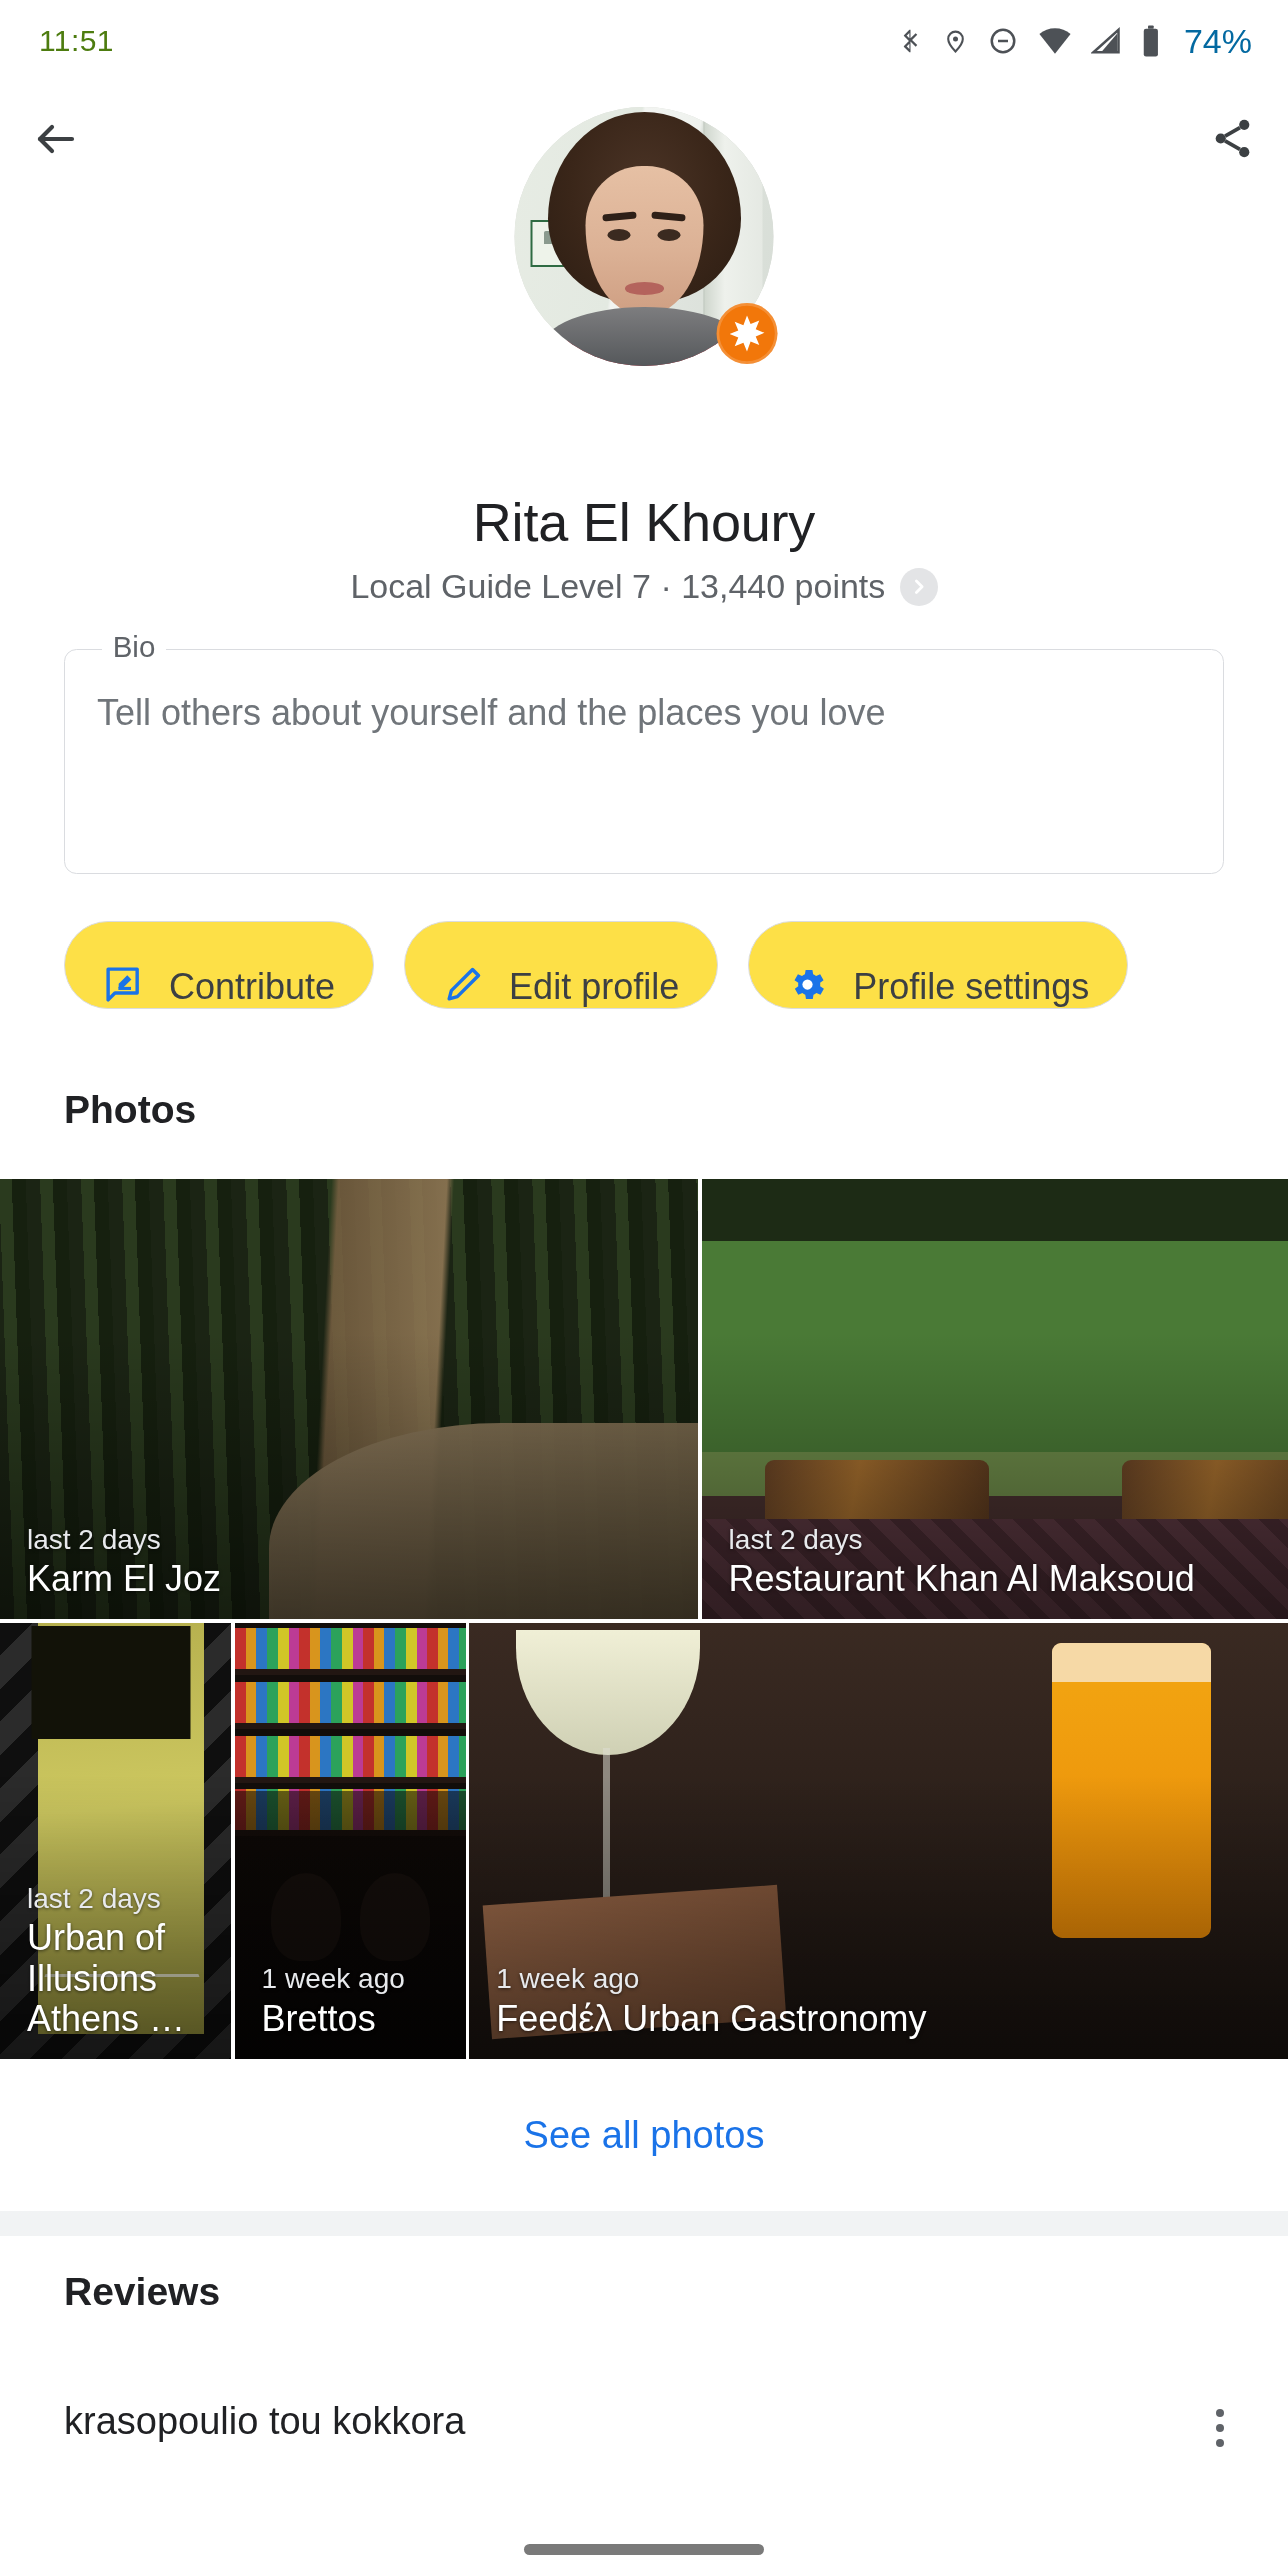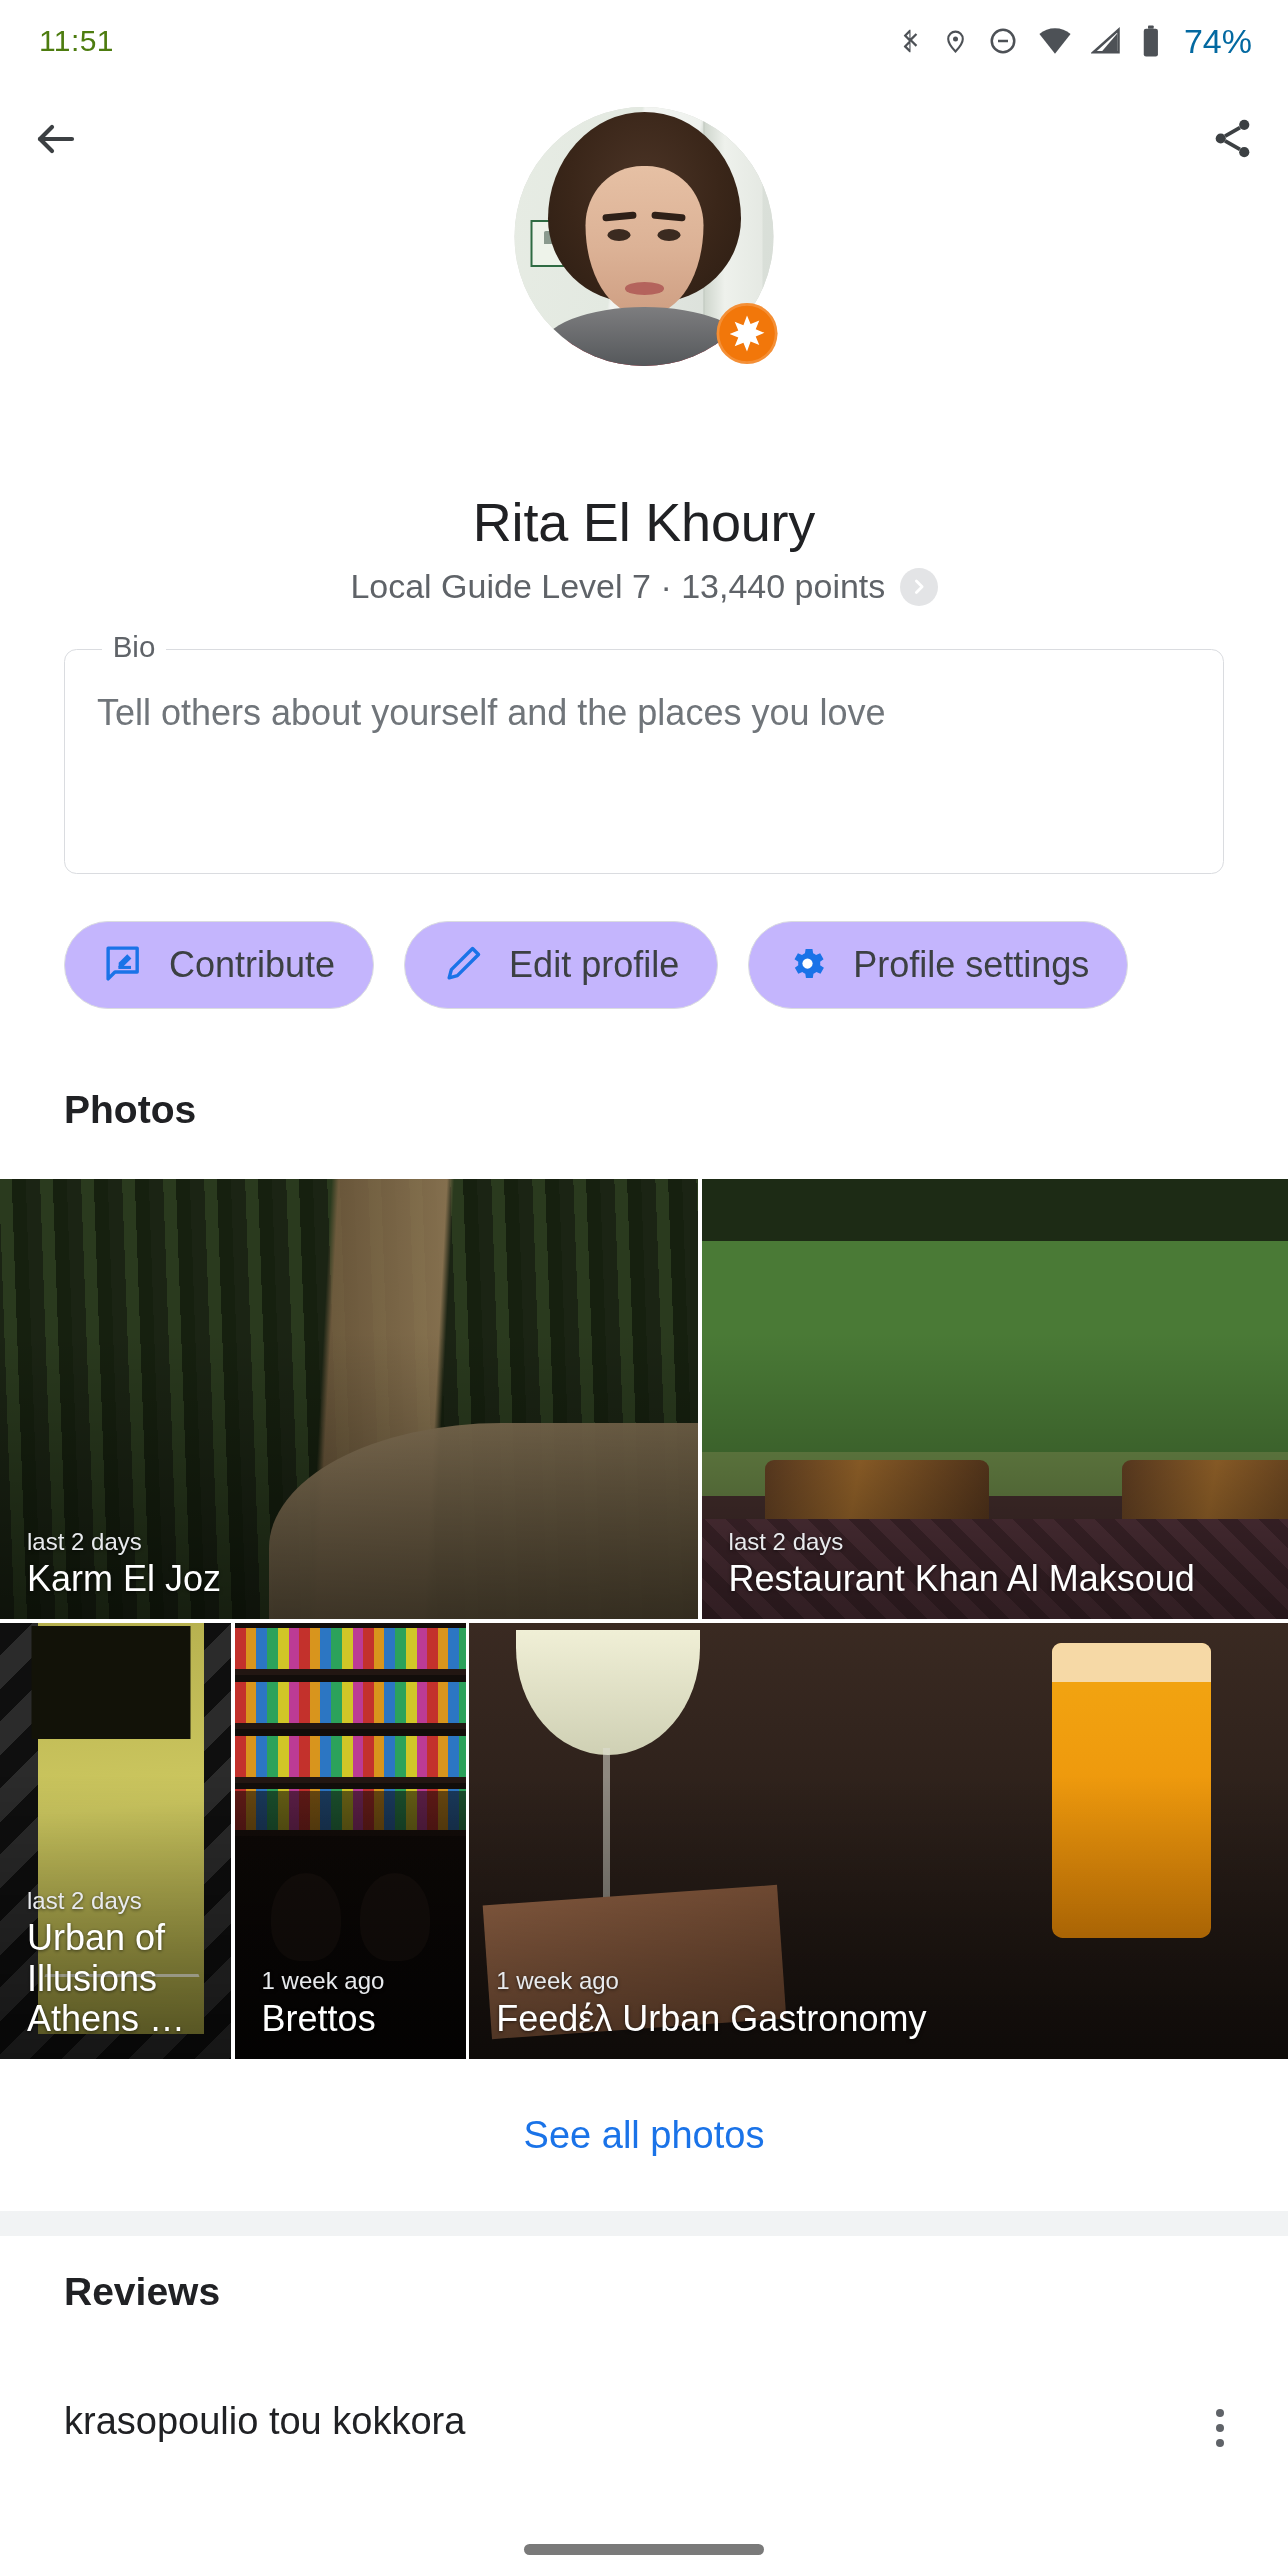--- a/index.html
+++ b/index.html
@@ -151,22 +151,22 @@
 
   
   .pill-row{
     margin-top:47px; padding-left:64px;
     display:flex; gap:30px; align-items:center;
     white-space:nowrap; overflow:hidden;
   }
   .pill{
     flex:0 0 auto;
     height:88px; border:1.8px solid #dadce0; border-radius:54px;
-    display:flex; align-items:center; gap:25px;
-    padding:0 38px; background:#c4b5fd; cursor:pointer;
+    display:flex; align-items:flex-end; gap:25px;
+    padding:0 38px; background:#fde047; cursor:pointer;
   }
   .pill-label{ font-size:36px; color:#3c4043; }
 
   
   .section-title{
     font-size:39px; color:#202124; font-weight:bold;
     padding:0 0 0 64px;
   }
   .photos-title{ margin-top:79px; }
   .photo-grid{ margin-top:47px; }
@@ -174,21 +174,21 @@
   .row2{ display:flex; height:436px; gap:3.6px; margin-top:3.6px; }
   .tile{ position:relative; overflow:hidden; cursor:pointer; }
   .tile .tint{
     position:absolute; inset:0;
     background:linear-gradient(180deg,rgba(0,0,0,0) 35%,rgba(0,0,0,.48) 100%);
   }
   .cap{
     position:absolute; left:27px; right:21.5px; bottom:19.7px;
     color:#fff; text-shadow:0 0.9px 3.6px rgba(0,0,0,.6);
   }
-  .cap-when{ font-size:24px; color:#e8eaed; display:block; }
+  .cap-when{ font-size:28px; color:#e8eaed; display:block; }
   .cap-name{ font-size:36px; display:block; margin-top:3.6px; line-height:1.12; }
 
   
   .ph-forest{
     position:absolute; inset:0;
     background:
       linear-gradient(93deg, transparent 46%, rgba(120,96,66,.85) 47%, rgba(150,124,88,.85) 62%, transparent 63%),
       repeating-linear-gradient(88deg,#1b2414 0 14.3px,#2a3a1e 14.3px 27px,#16200f 27px 41px),
       linear-gradient(180deg,#33461f,#16210e);
   }

